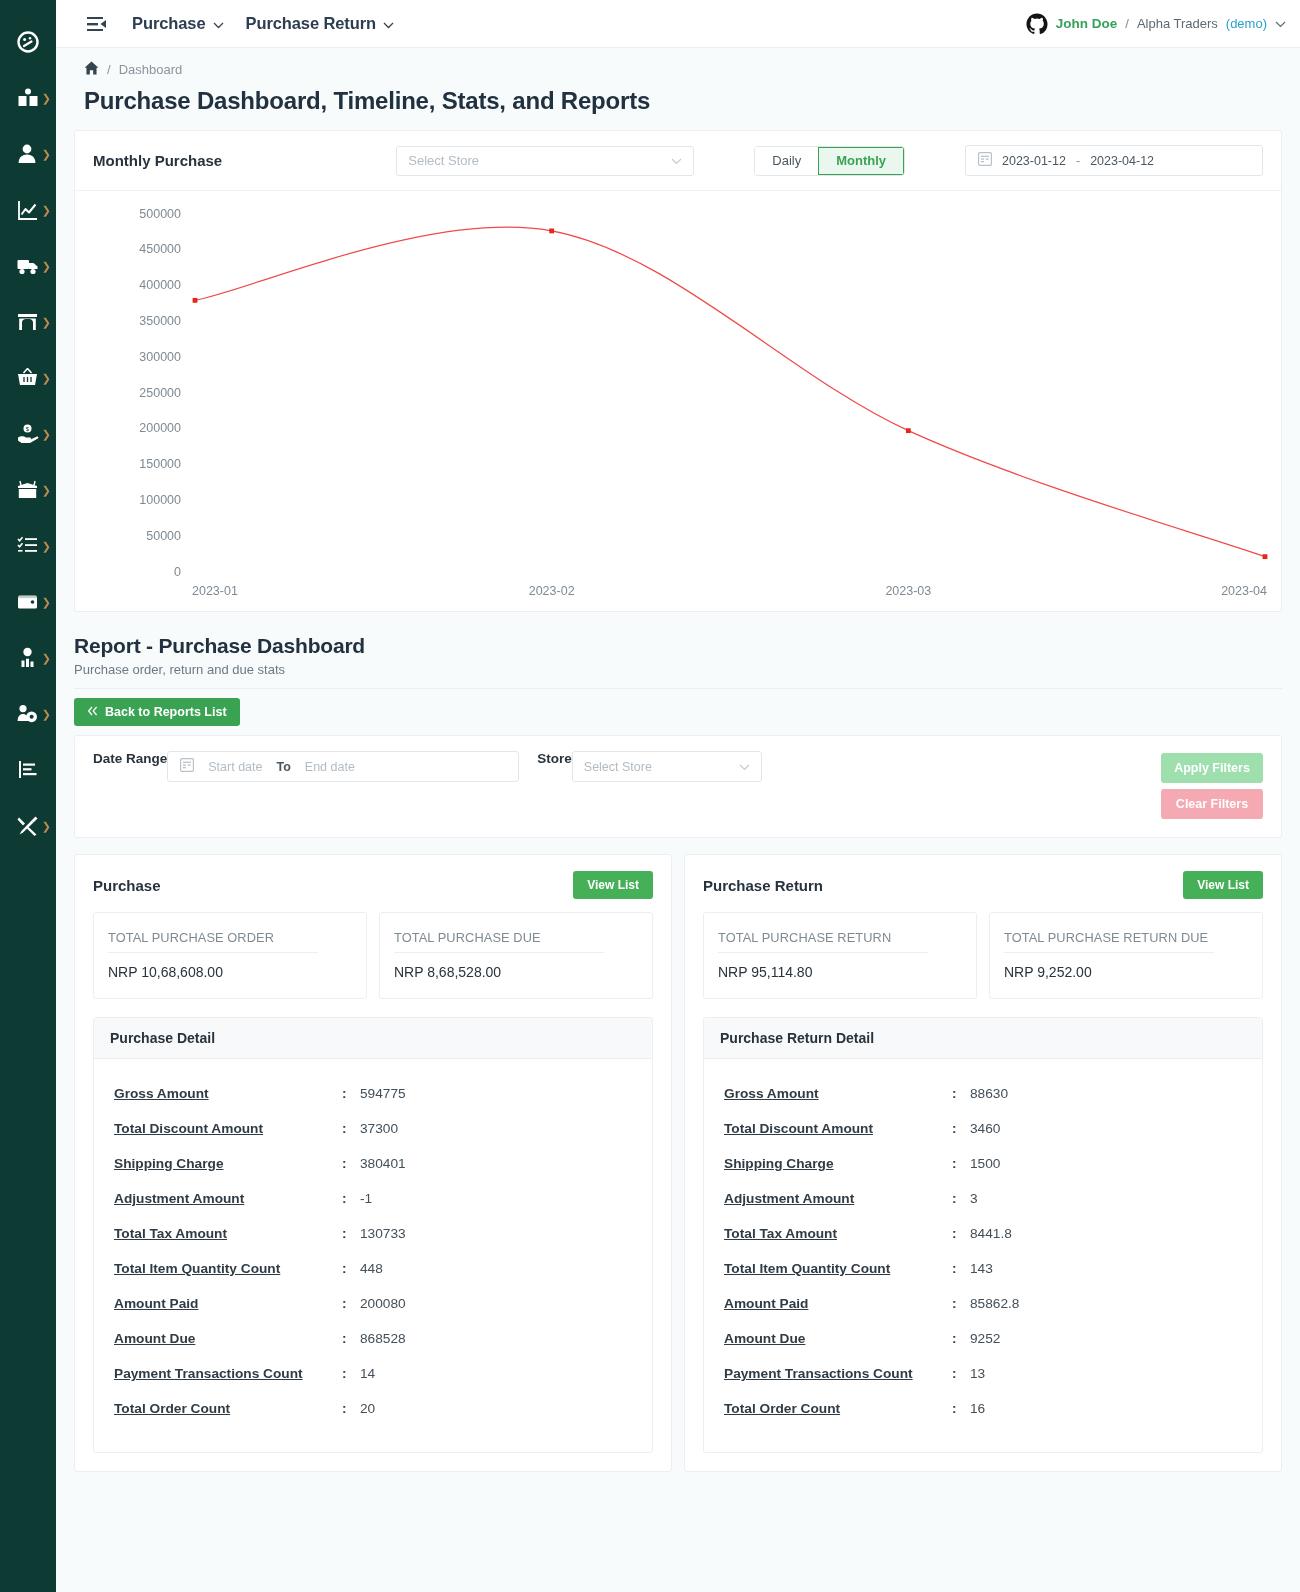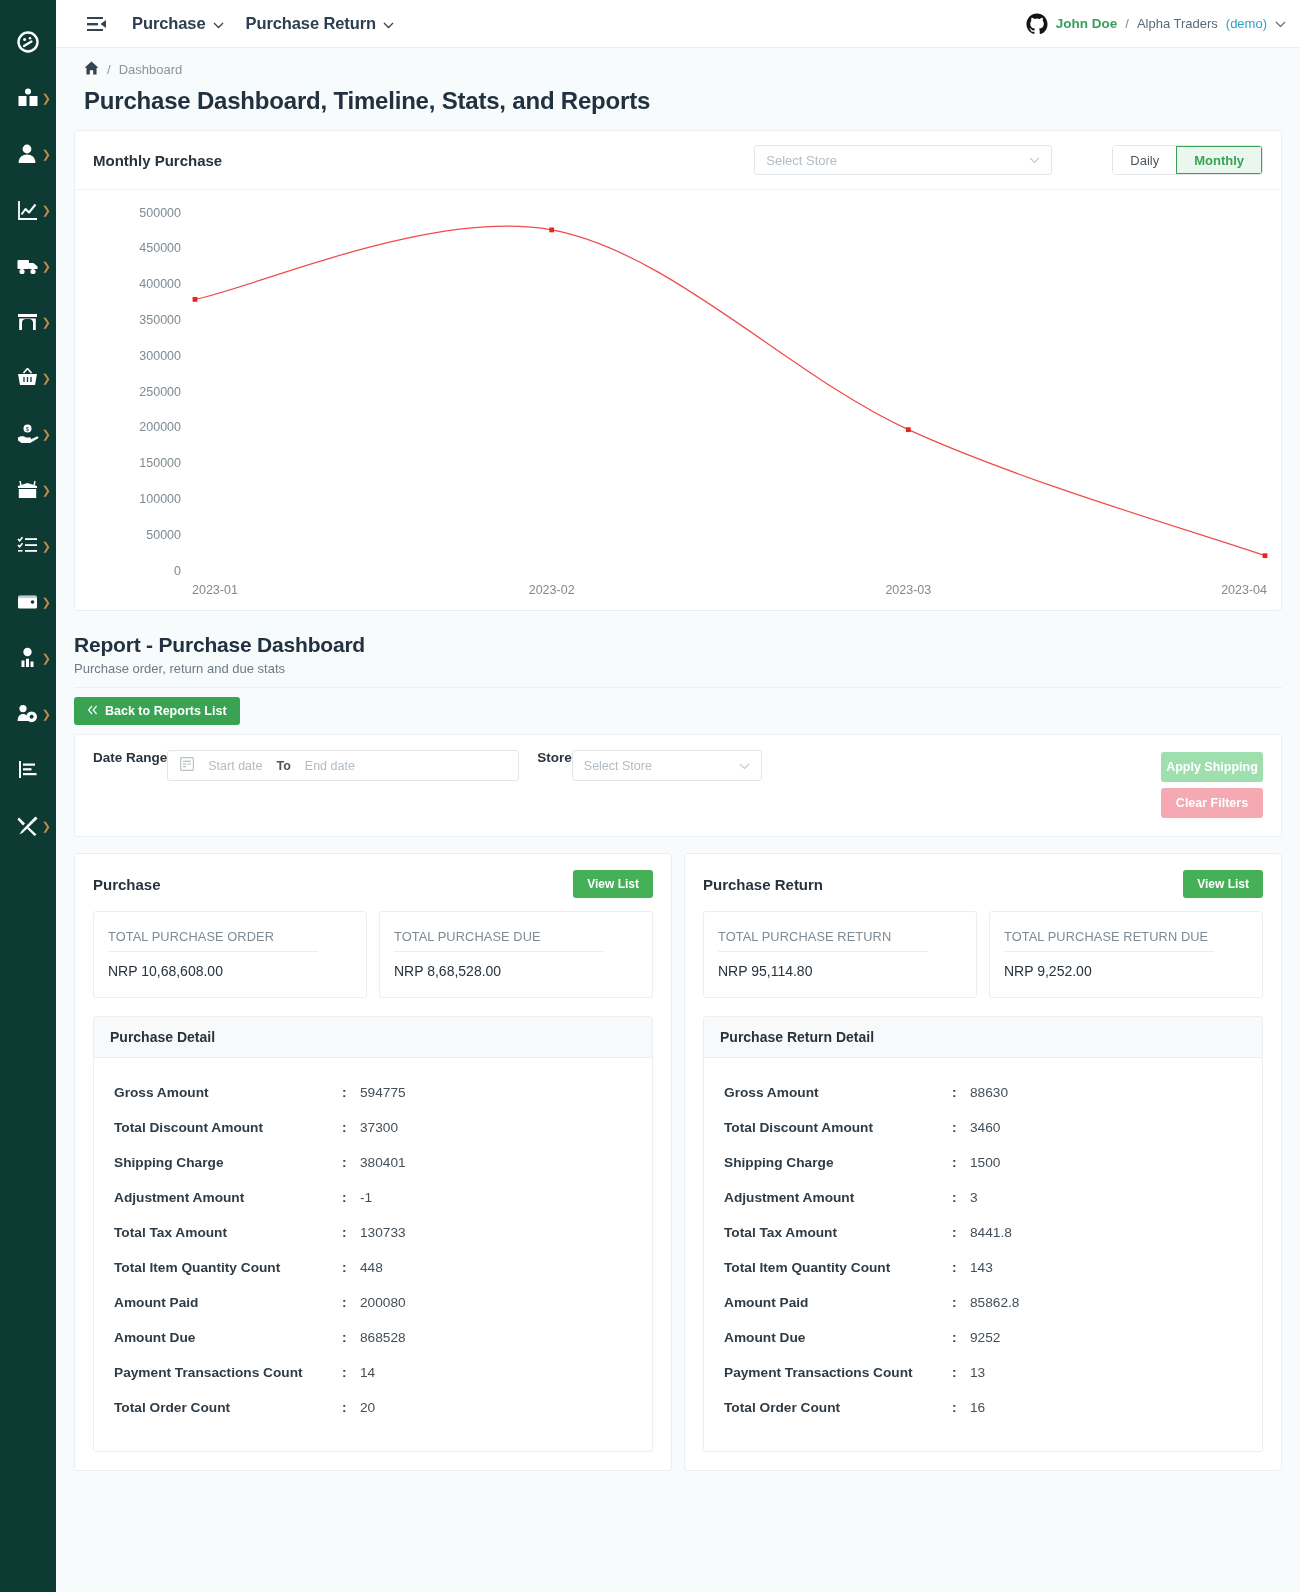--- a/index.html
+++ b/index.html
@@ -193,21 +193,21 @@
 
   .detail {
     margin-top: 18px; border: 1px solid #eceff1; border-radius: 3px; background: #fff;
   }
   .detail-head {
     background: #f7f9fa; border-bottom: 1px solid #eceff1;
     padding: 12px 16px; font-size: 14px; font-weight: 600; color: #28333d;
   }
   .detail-body { padding: 17px 0 26px 0; }
   .drow { display: flex; align-items: center; padding: 10px 0 10px 20px; }
-  .dlabel { width: 228px; font-size: 13.7px; font-weight: 600; color: #2f3b45; }
+  .dlabel { width: 228px; font-size: 13.7px; font-weight: 600; color: #2f3b45; text-decoration: underline; }
   .dcolon { width: 18px; font-size: 13.7px; font-weight: 700; color: #2f3b45; }
   .dvalue { font-size: 13.7px; color: #434f59; }
 </style>
 </head>
 <body>
 
 <div class="app">
 
   <nav class="sidebar" id="sidebar">
       <div class="side-item">
@@ -429,20 +429,34 @@
           <span>Select Store</span>
           <span class="sel-chev">
             <svg width="11" height="7" viewBox="0 0 11 7">
                 <path d="M1 1 L5.5 5.5 L10 1" stroke="#c3cbd1" stroke-width="1.2" fill="none"></path>
               </svg>
           </span>
         </div>
         <div class="seg">
           <button class="seg-btn">Daily</button>
           <button class="seg-btn active">Monthly</button>
+        </div>
+        <div class="daterange">
+          <span class="cal-ico">
+            <svg width="14" height="15" viewBox="0 0 14 15">
+              <rect x="0.6" y="1.6" width="12.8" height="12.8" rx="1.2" stroke="#b9c2c8" stroke-width="1.2" fill="none"></rect>
+              <rect x="3" y="4.6" width="8" height="1.3" fill="#b9c2c8"></rect>
+              <rect x="3" y="7.4" width="3" height="1.3" fill="#b9c2c8"></rect>
+              <rect x="3" y="10" width="3" height="1.3" fill="#b9c2c8"></rect>
+              <rect x="7.6" y="7.4" width="3" height="1.3" fill="#b9c2c8"></rect>
+            </svg>
+          </span>
+          <span class="dd">2023-01-12</span>
+          <span class="dash">-</span>
+          <span class="dd">2023-04-12</span>
         </div>
       </div>
       <div class="chart-body">
         <svg class="chart-svg" id="chart-svg" width="1208" height="410" viewBox="0 0 1208 410">
             <text x="106" y="374.5" text-anchor="end" font-size="12.5" fill="#7f8a92" font-family="Liberation Sans, sans-serif">0</text>
             <text x="106" y="338.7" text-anchor="end" font-size="12.5" fill="#7f8a92" font-family="Liberation Sans, sans-serif">50000</text>
             <text x="106" y="302.9" text-anchor="end" font-size="12.5" fill="#7f8a92" font-family="Liberation Sans, sans-serif">100000</text>
             <text x="106" y="267.1" text-anchor="end" font-size="12.5" fill="#7f8a92" font-family="Liberation Sans, sans-serif">150000</text>
             <text x="106" y="231.29999999999998" text-anchor="end" font-size="12.5" fill="#7f8a92" font-family="Liberation Sans, sans-serif">200000</text>
             <text x="106" y="195.5" text-anchor="end" font-size="12.5" fill="#7f8a92" font-family="Liberation Sans, sans-serif">250000</text>
@@ -502,21 +516,21 @@
         <div class="store-select2">
           <span>Select Store</span>
           <span class="sel-chev">
             <svg width="11" height="7" viewBox="0 0 11 7">
                 <path d="M1 1 L5.5 5.5 L10 1" stroke="#c3cbd1" stroke-width="1.2" fill="none"></path>
               </svg>
           </span>
         </div>
       </div>
       <div class="f-actions">
-        <button class="btn-apply">Apply Shipping</button>
+        <button class="btn-apply">Apply Filters</button>
         <button class="btn-clear">Clear Filters</button>
       </div>
     </div>
 
     <div class="panels" id="panels">
         <div class="panel">
           <div class="panel-head">
             <div class="panel-title">Purchase</div>
             <button class="view-list">View List</button>
           </div>

